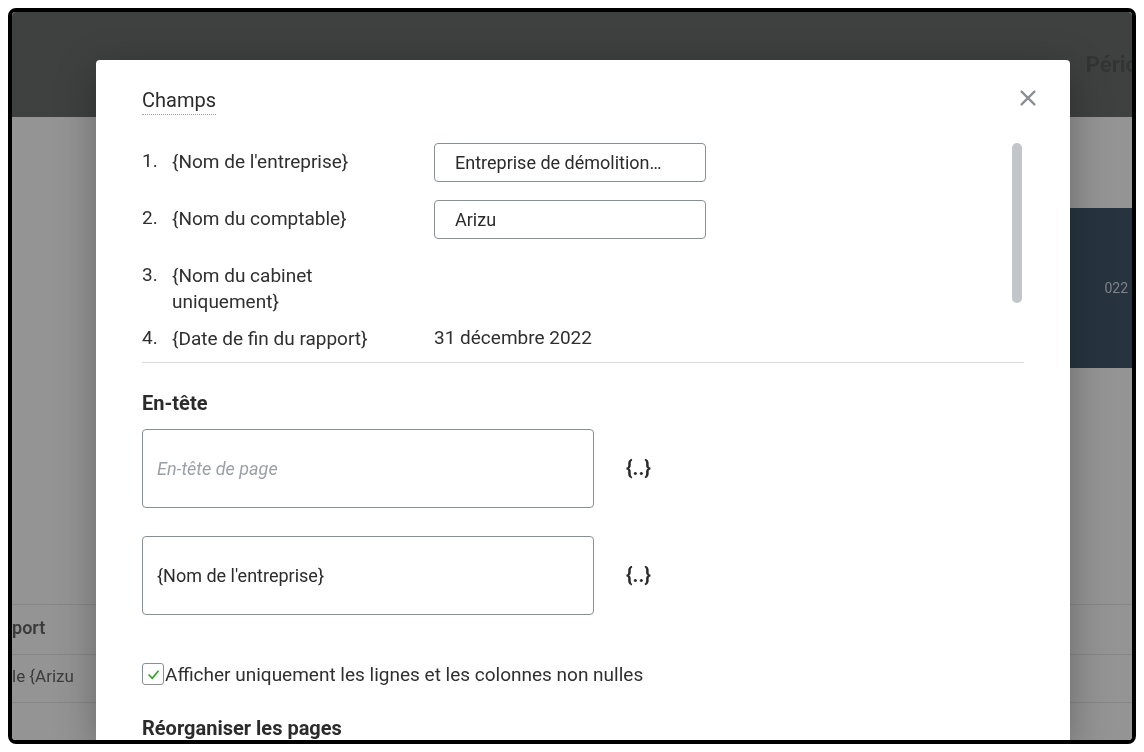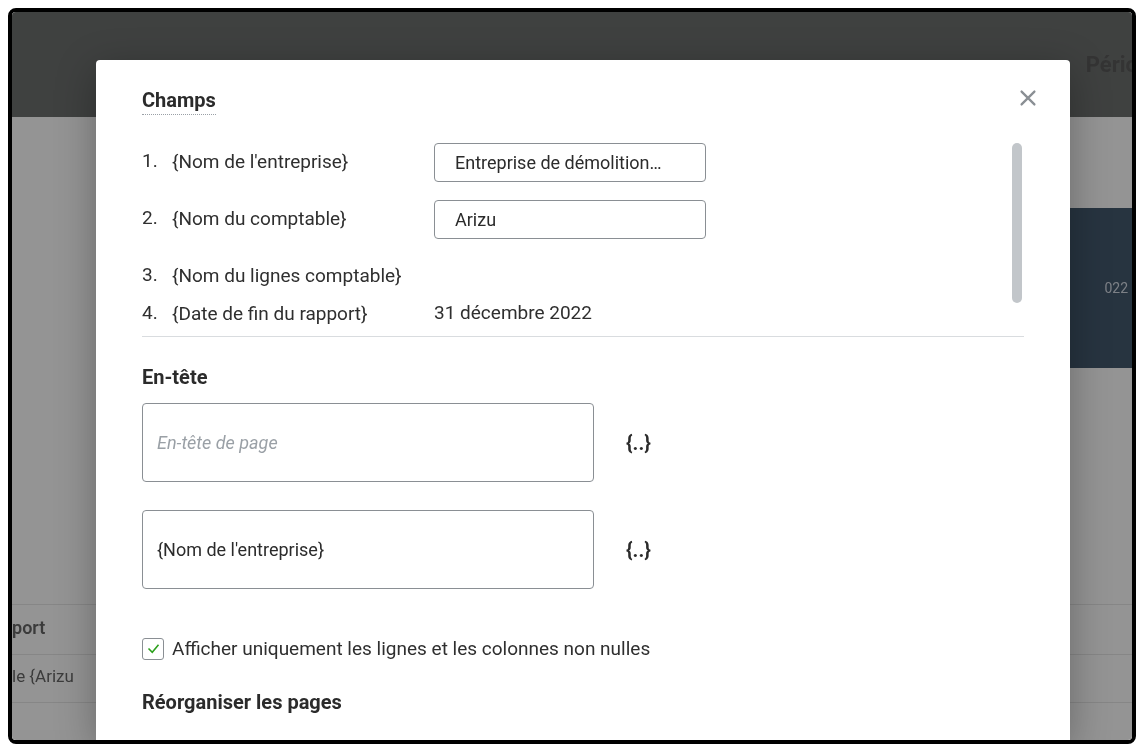--- a/index.html
+++ b/index.html
@@ -99,21 +99,21 @@
       cursor: pointer;
       color: #8a8f94;
       display: flex;
       align-items: center;
       justify-content: center;
     }
     .close-btn svg { width: 22px; height: 22px; }
 
     .section-title {
       font-size: 20px;
-      font-weight: 700;
+      font-weight: 400;
       color: #2b2b2b;
       border-bottom: 1px dotted #9aa0a6;
       display: inline-block;
       padding-bottom: 2px;
       margin-bottom: 28px;
       text-align: right;
     }
 
     .fields-scroll {
       position: relative;
@@ -202,21 +202,21 @@
     .insert-token {
       font-size: 20px;
       font-weight: 700;
       color: #2b2b2b;
       cursor: pointer;
     }
     
     .check-row {
       display: flex;
       align-items: center;
-      gap: 8px;
+      gap: 1px;
       margin-bottom: 30px;
       margin-top: 48px;
     }
     .checkbox {
       width: 22px; height: 22px;
       border: 1.5px solid #8a8f94;
       border-radius: 3px;
       display: flex;
       align-items: center;
       justify-content: center;
@@ -264,21 +264,21 @@
           <span class="field-label">{Nom de l'entreprise}</span>
           <input class="field-input" type="text" value="Entreprise de démolition…" style="">
         </li>
         <li class="field-row">
           <span class="field-num">2.</span>
           <span class="field-label">{Nom du comptable}</span>
           <input class="field-input" type="text" value="Arizu" style="">
         </li>
         <li class="field-row" style="margin-bottom:6px;">
           <span class="field-num">3.</span>
-          <span class="field-label">{Nom du lignes comptable}</span>
+          <span class="field-label">{Nom du cabinet uniquement}</span>
         </li>
         <li class="field-row" style="margin-bottom:10px;">
           <span class="field-num">4.</span>
           <span class="field-label">{Date de fin du rapport}</span>
           <span class="field-static">31 décembre 2022</span>
         </li>
       </ol>
     </div>
 
     <hr class="fields-divider">

